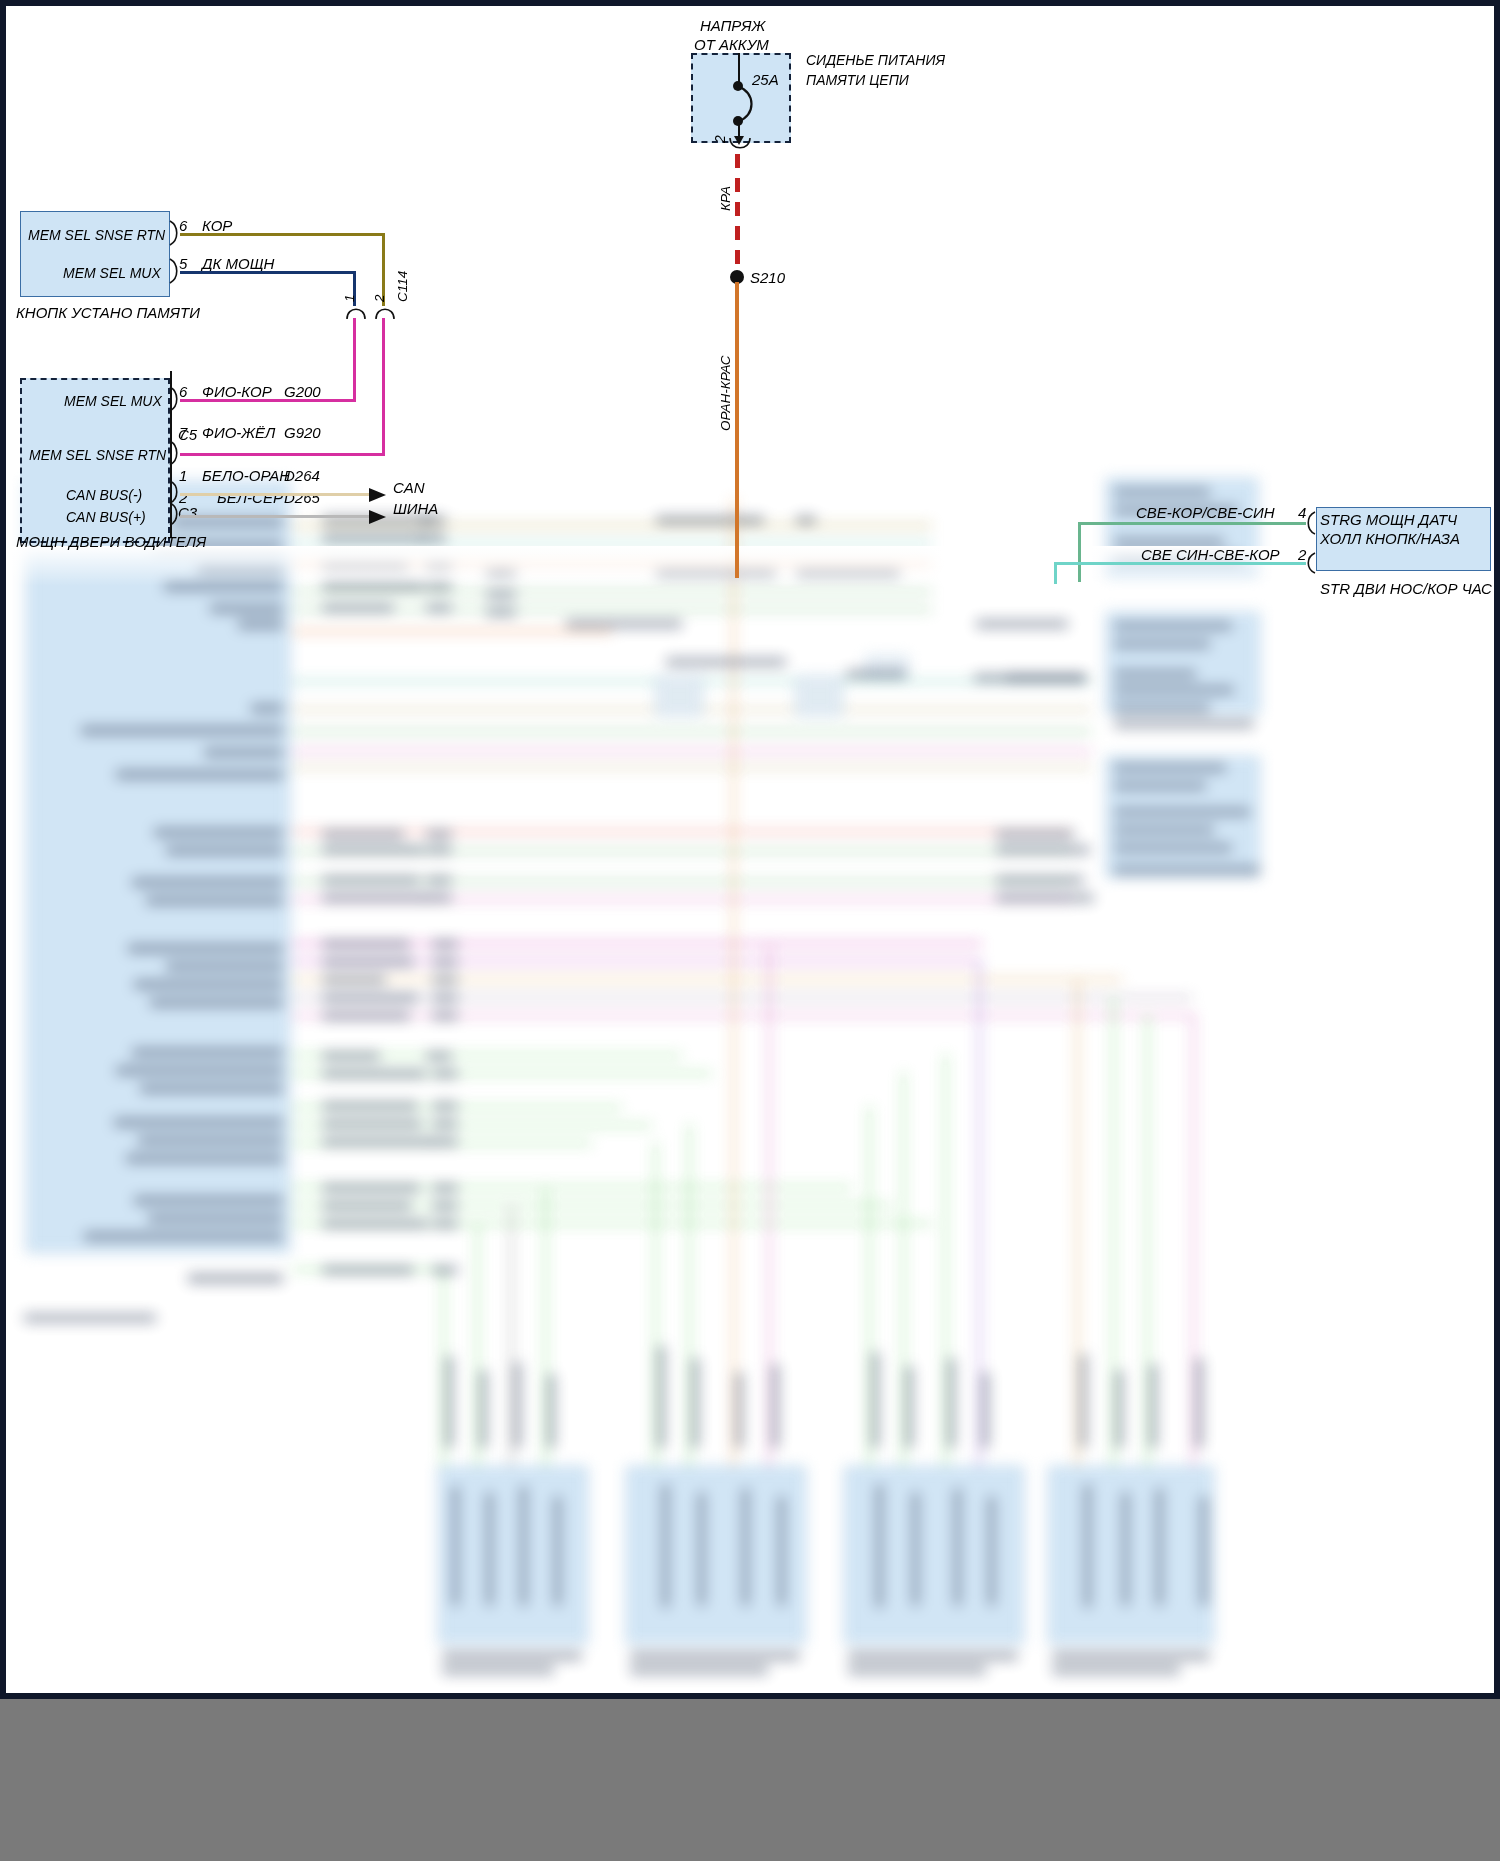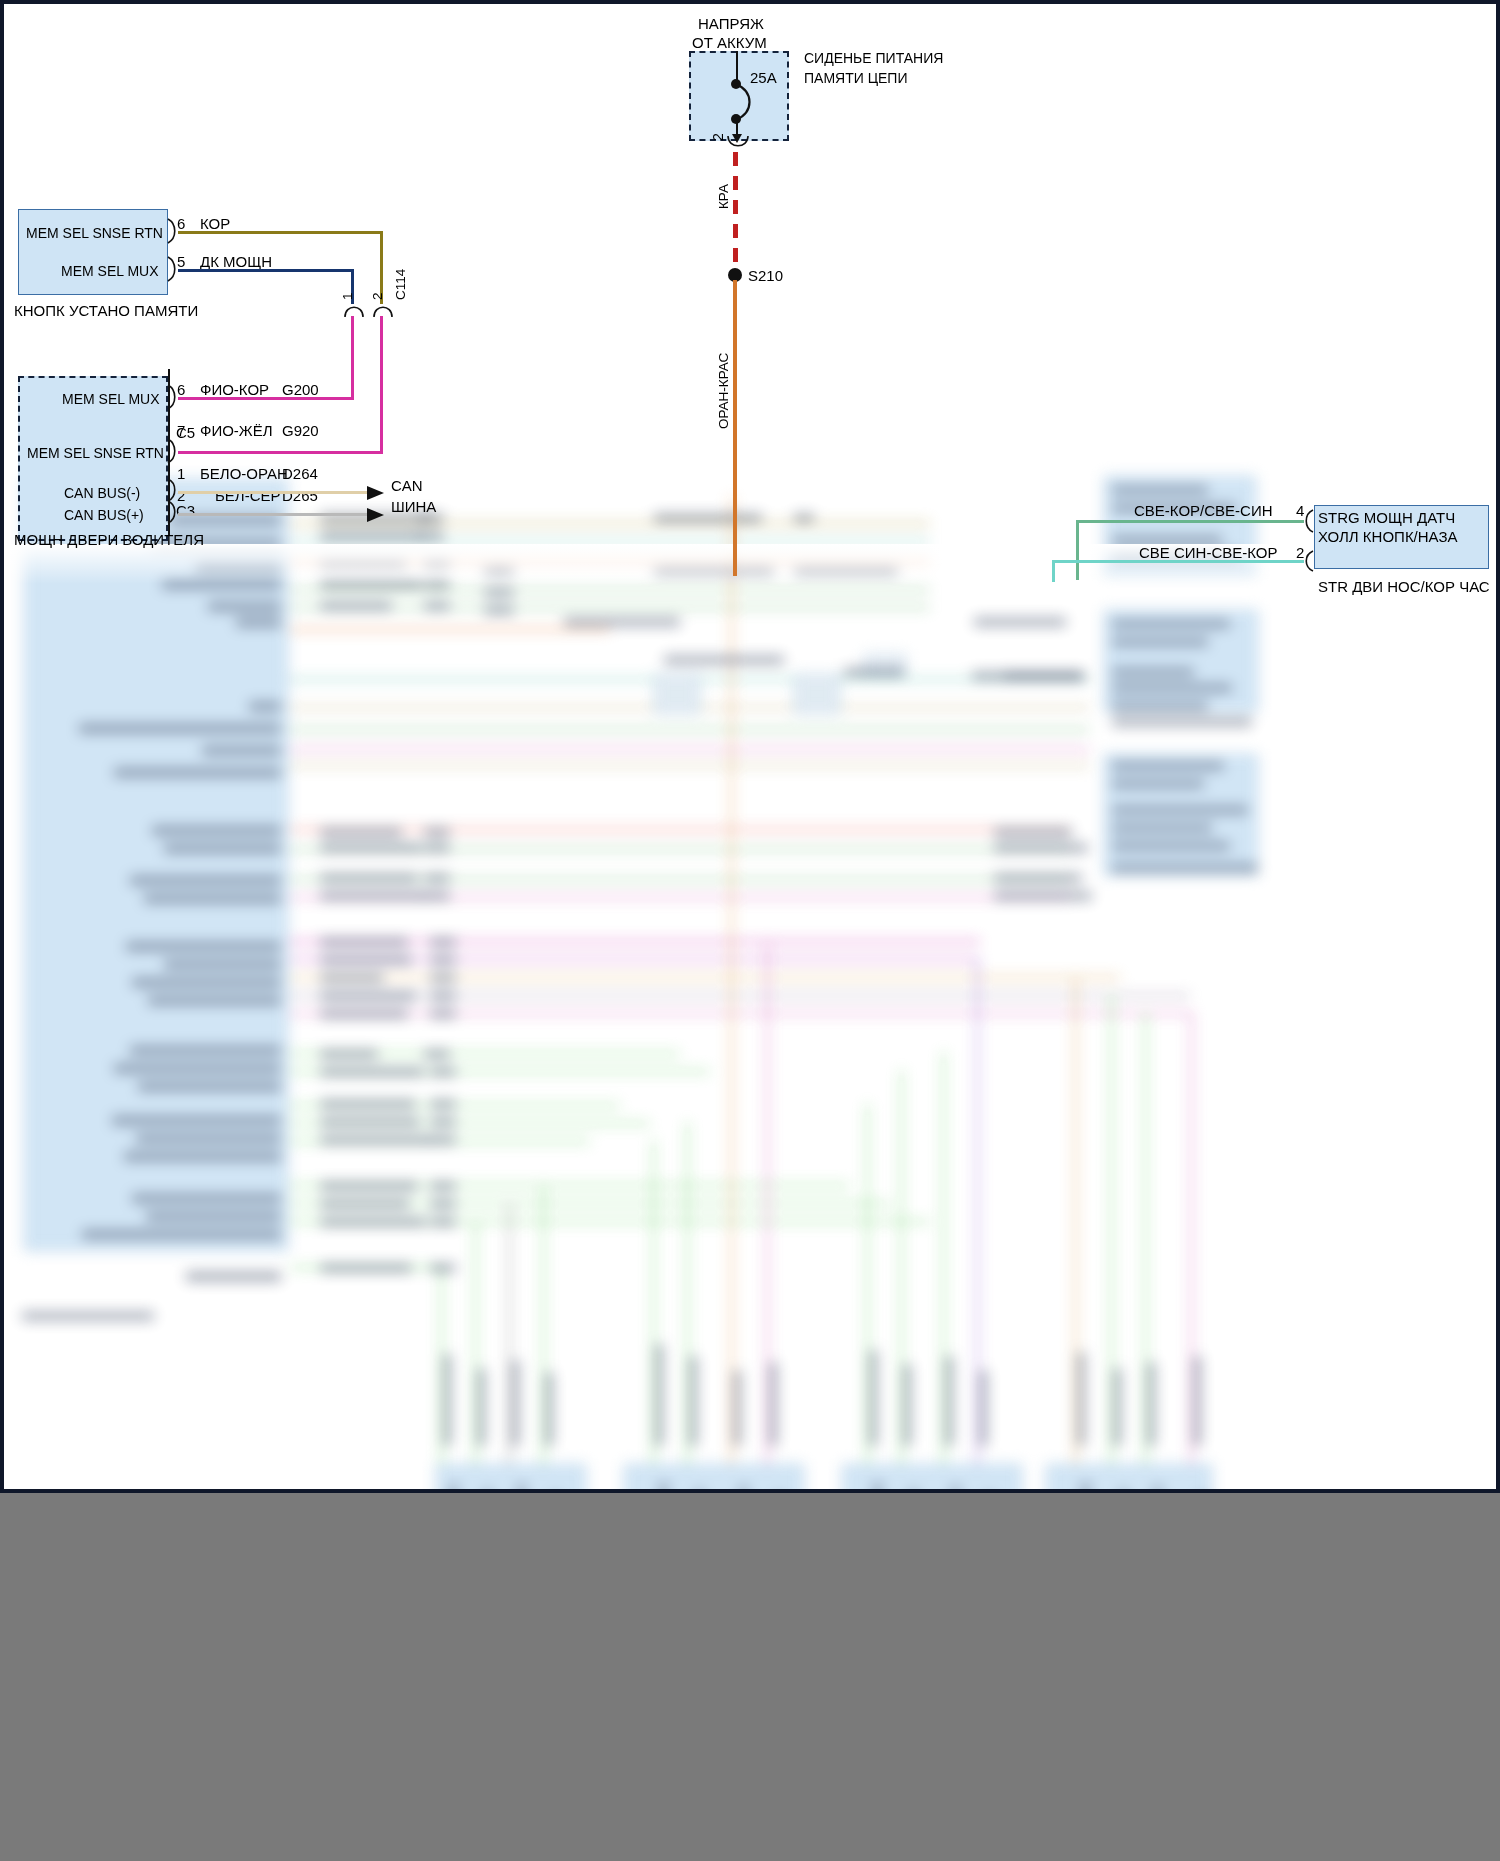--- a/index.html
+++ b/index.html
@@ -1,21 +1,22 @@
 <!DOCTYPE html>
 <html><head>
 <meta charset="utf-8">
 <style>
   html,body{margin:0;padding:0;background:#7a7a7a;}
   body{font-family:"Liberation Sans",sans-serif;}
   #page{
-    position:relative;width:1500px;height:1493px;
+    position:relative;width:1500px;height:1699px;
     background:#fff;overflow:hidden;
-    border:4px solid #0f172a;
+    border:6px solid #0f172a;
     box-sizing:border-box;
+    font-style:italic;
   }
   #canvas{position:absolute;inset:0;}
   .abs{position:absolute;}
   .txt{font-family:"Liberation Sans",sans-serif;color:#000;white-space:pre;}
   .t13{font-size:13.5px;}
   .t14{font-size:14px;}
   .t15{font-size:15px;}
   .bx{
     background:#cfe4f5;border:1.6px solid #3b6ea5;box-sizing:border-box;
   }

